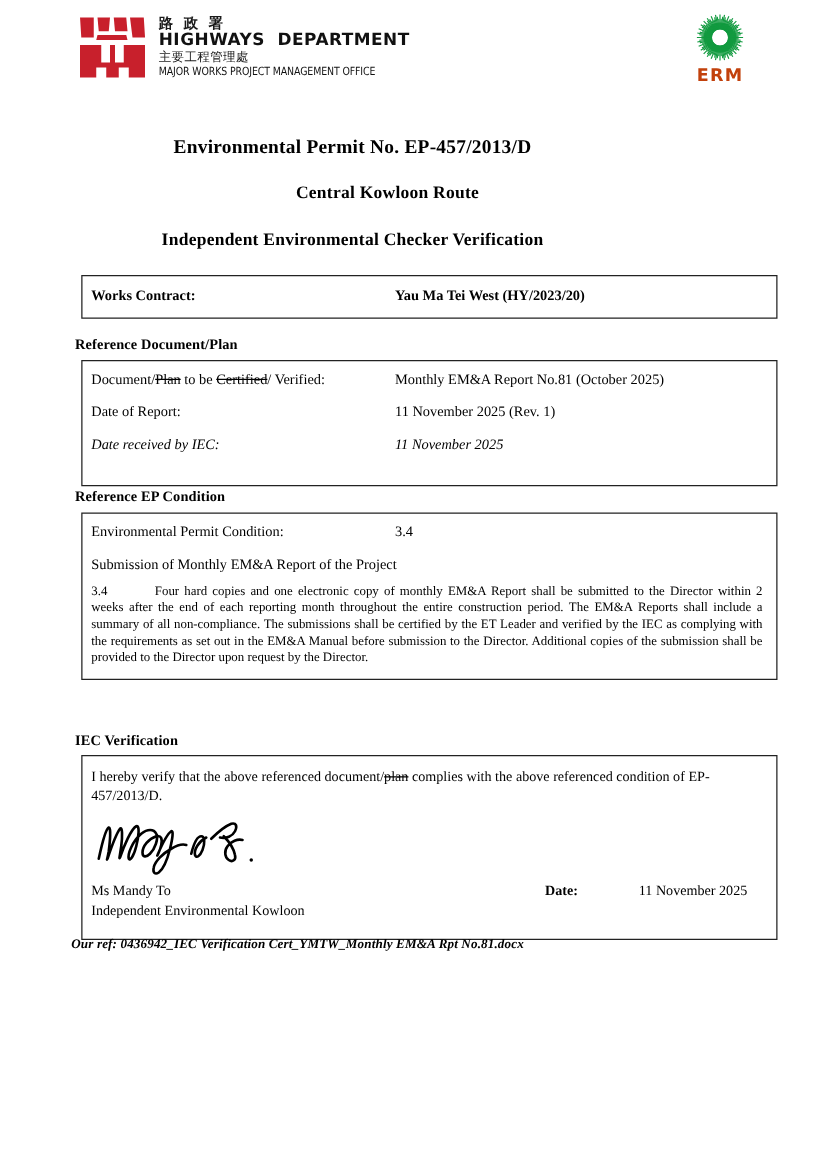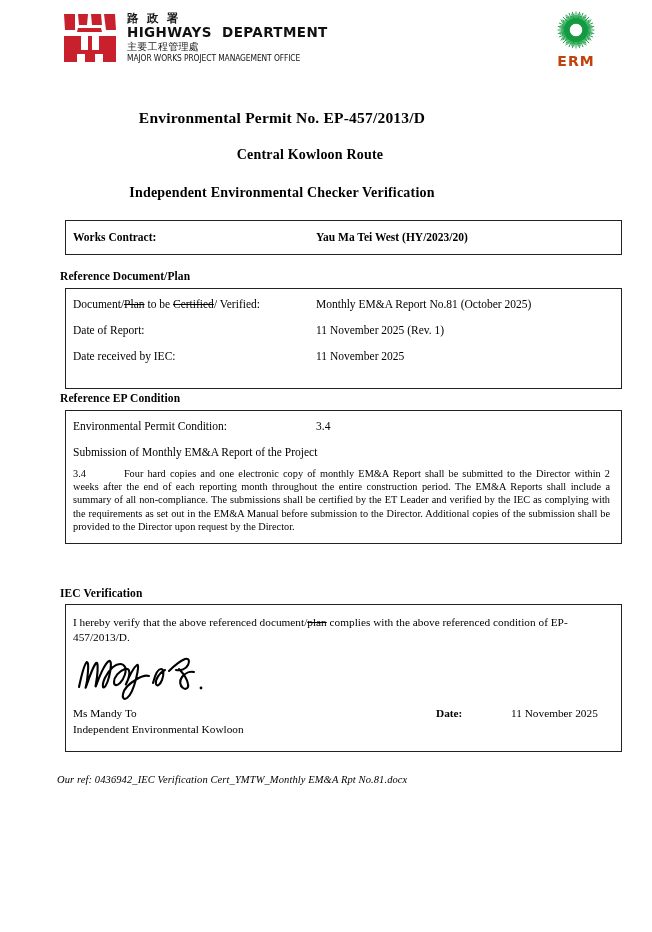--- a/index.html
+++ b/index.html
@@ -137,21 +137,21 @@
   }
   .bold { font-weight: bold; }
   .strike { text-decoration: line-through; }
 
   
   #works-box { top: 220px; padding: 9px 0 10px 0; }
 
   
   #refdoc-box { top: 288px; padding: 8px 0 9px 0; }
   #refdoc-box .row { margin-bottom: 12px; }
-  #refdoc-box .row:last-child { margin-bottom: 16px; }
+  #refdoc-box .row:last-child { margin-bottom: 16px; font-style: italic; }
 
   
   #epcond-box { top: 410px; padding: 8px 0 10px 0; }
   .epc-sub {
     font-size: 11.5px;
     padding-left: 7px;
     margin-top: 13px;
   }
   .epc-body {
     font-size: 10.3px;
@@ -185,23 +185,22 @@
   .sig-row .name-col { width: 363px; flex: 0 0 363px; }
   .sig-row .date-lbl { width: 75px; flex: 0 0 75px; font-weight: bold; }
   .sig-row .date-val { flex: 1 1 auto; }
 
   .footer-ref {
     position: absolute;
     left: 57px;
     top: 750px;
     font-size: 10.5px;
     font-style: italic;
-    font-weight: normal;
+    font-weight: bold;
     letter-spacing: 0.1px;
-    margin-top: 24px;
   }
 </style>
 </head>
 <body>
 
 <div class="header">
 
   <div class="hd-logo-block">
     <div class="hd-mark">
       <svg width="56" height="52" viewBox="0 0 56 52" xmlns="http://www.w3.org/2000/svg">

